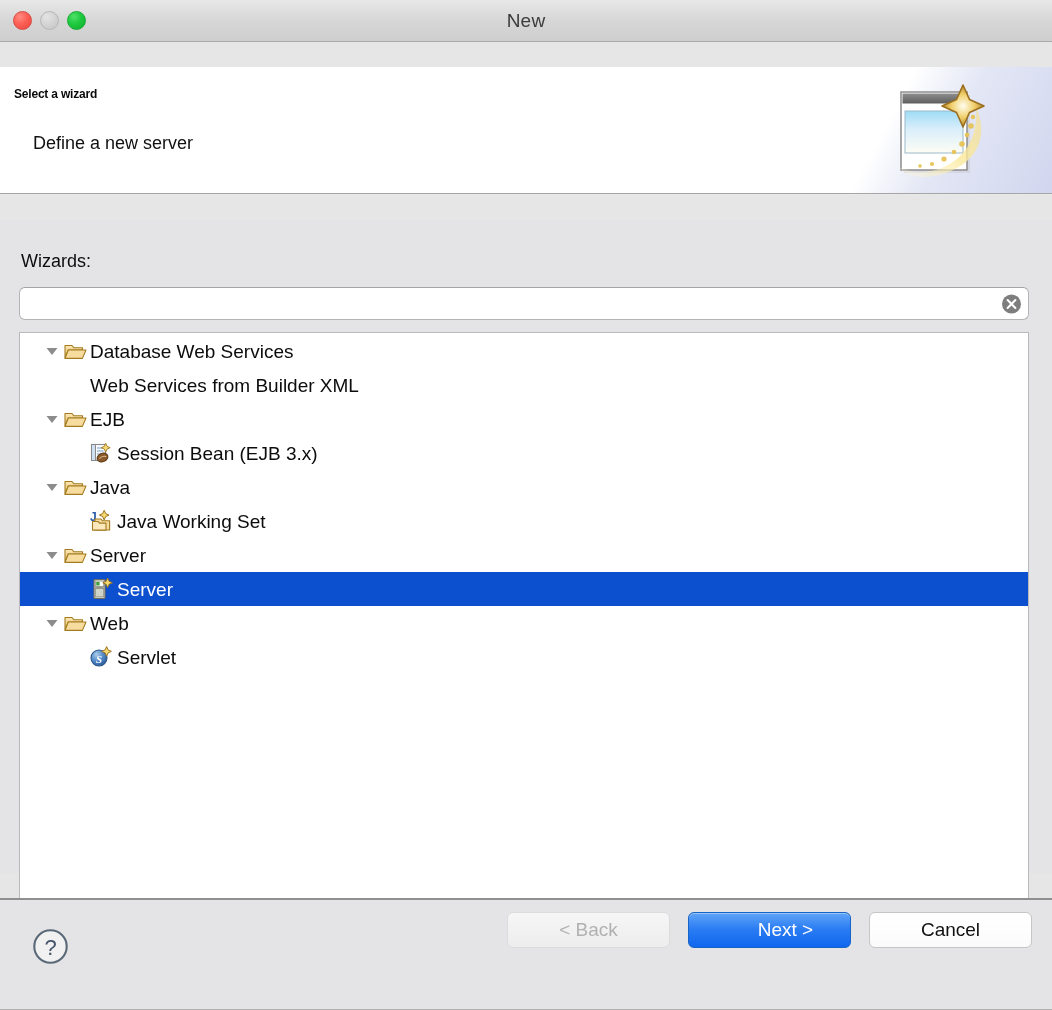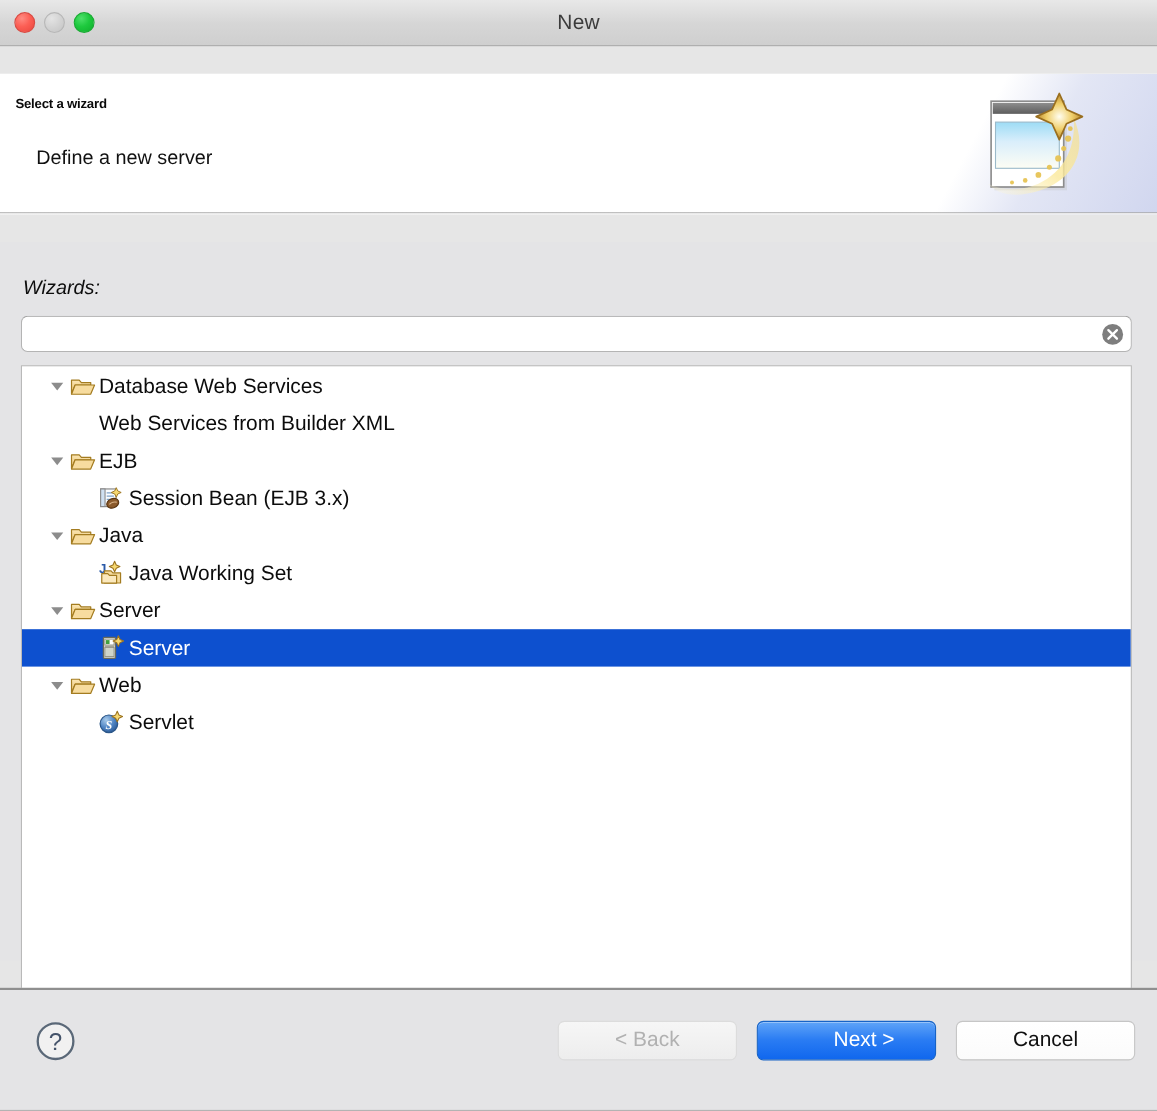--- a/index.html
+++ b/index.html
@@ -114,21 +114,20 @@
     flex: 1 1 auto;
     background: #e4e4e6;
     position: relative;
     padding: 0 18px;
   }
   .field-label {
     position: absolute;
     left: 21px; top: 31px;
     font-size: 18px;
     color: #0d0d0d;
-    font-style: italic;
   }
 
   .search-wrap {
     position: absolute;
     left: 19px; top: 67px;
     width: 1010px; height: 33px;
   }
   .search-input {
     width: 100%; height: 100%;
     border: 1px solid #b4b4b4;
@@ -213,21 +212,21 @@
     position: relative;
   }
   .help-btn {
     position: absolute;
     left: 32px; top: 28px;
     width: 37px; height: 37px;
     cursor: default;
   }
   .btns {
     position: absolute;
-    right: 20px; top: 28px;
+    right: 20px; top: 12px;
     display: flex;
     align-items: center;
     gap: 18px;
   }
   .btn {
     height: 36px;
     min-width: 163px;
     border-radius: 6px;
     font-family: "Liberation Sans", sans-serif;
     font-size: 19px;

